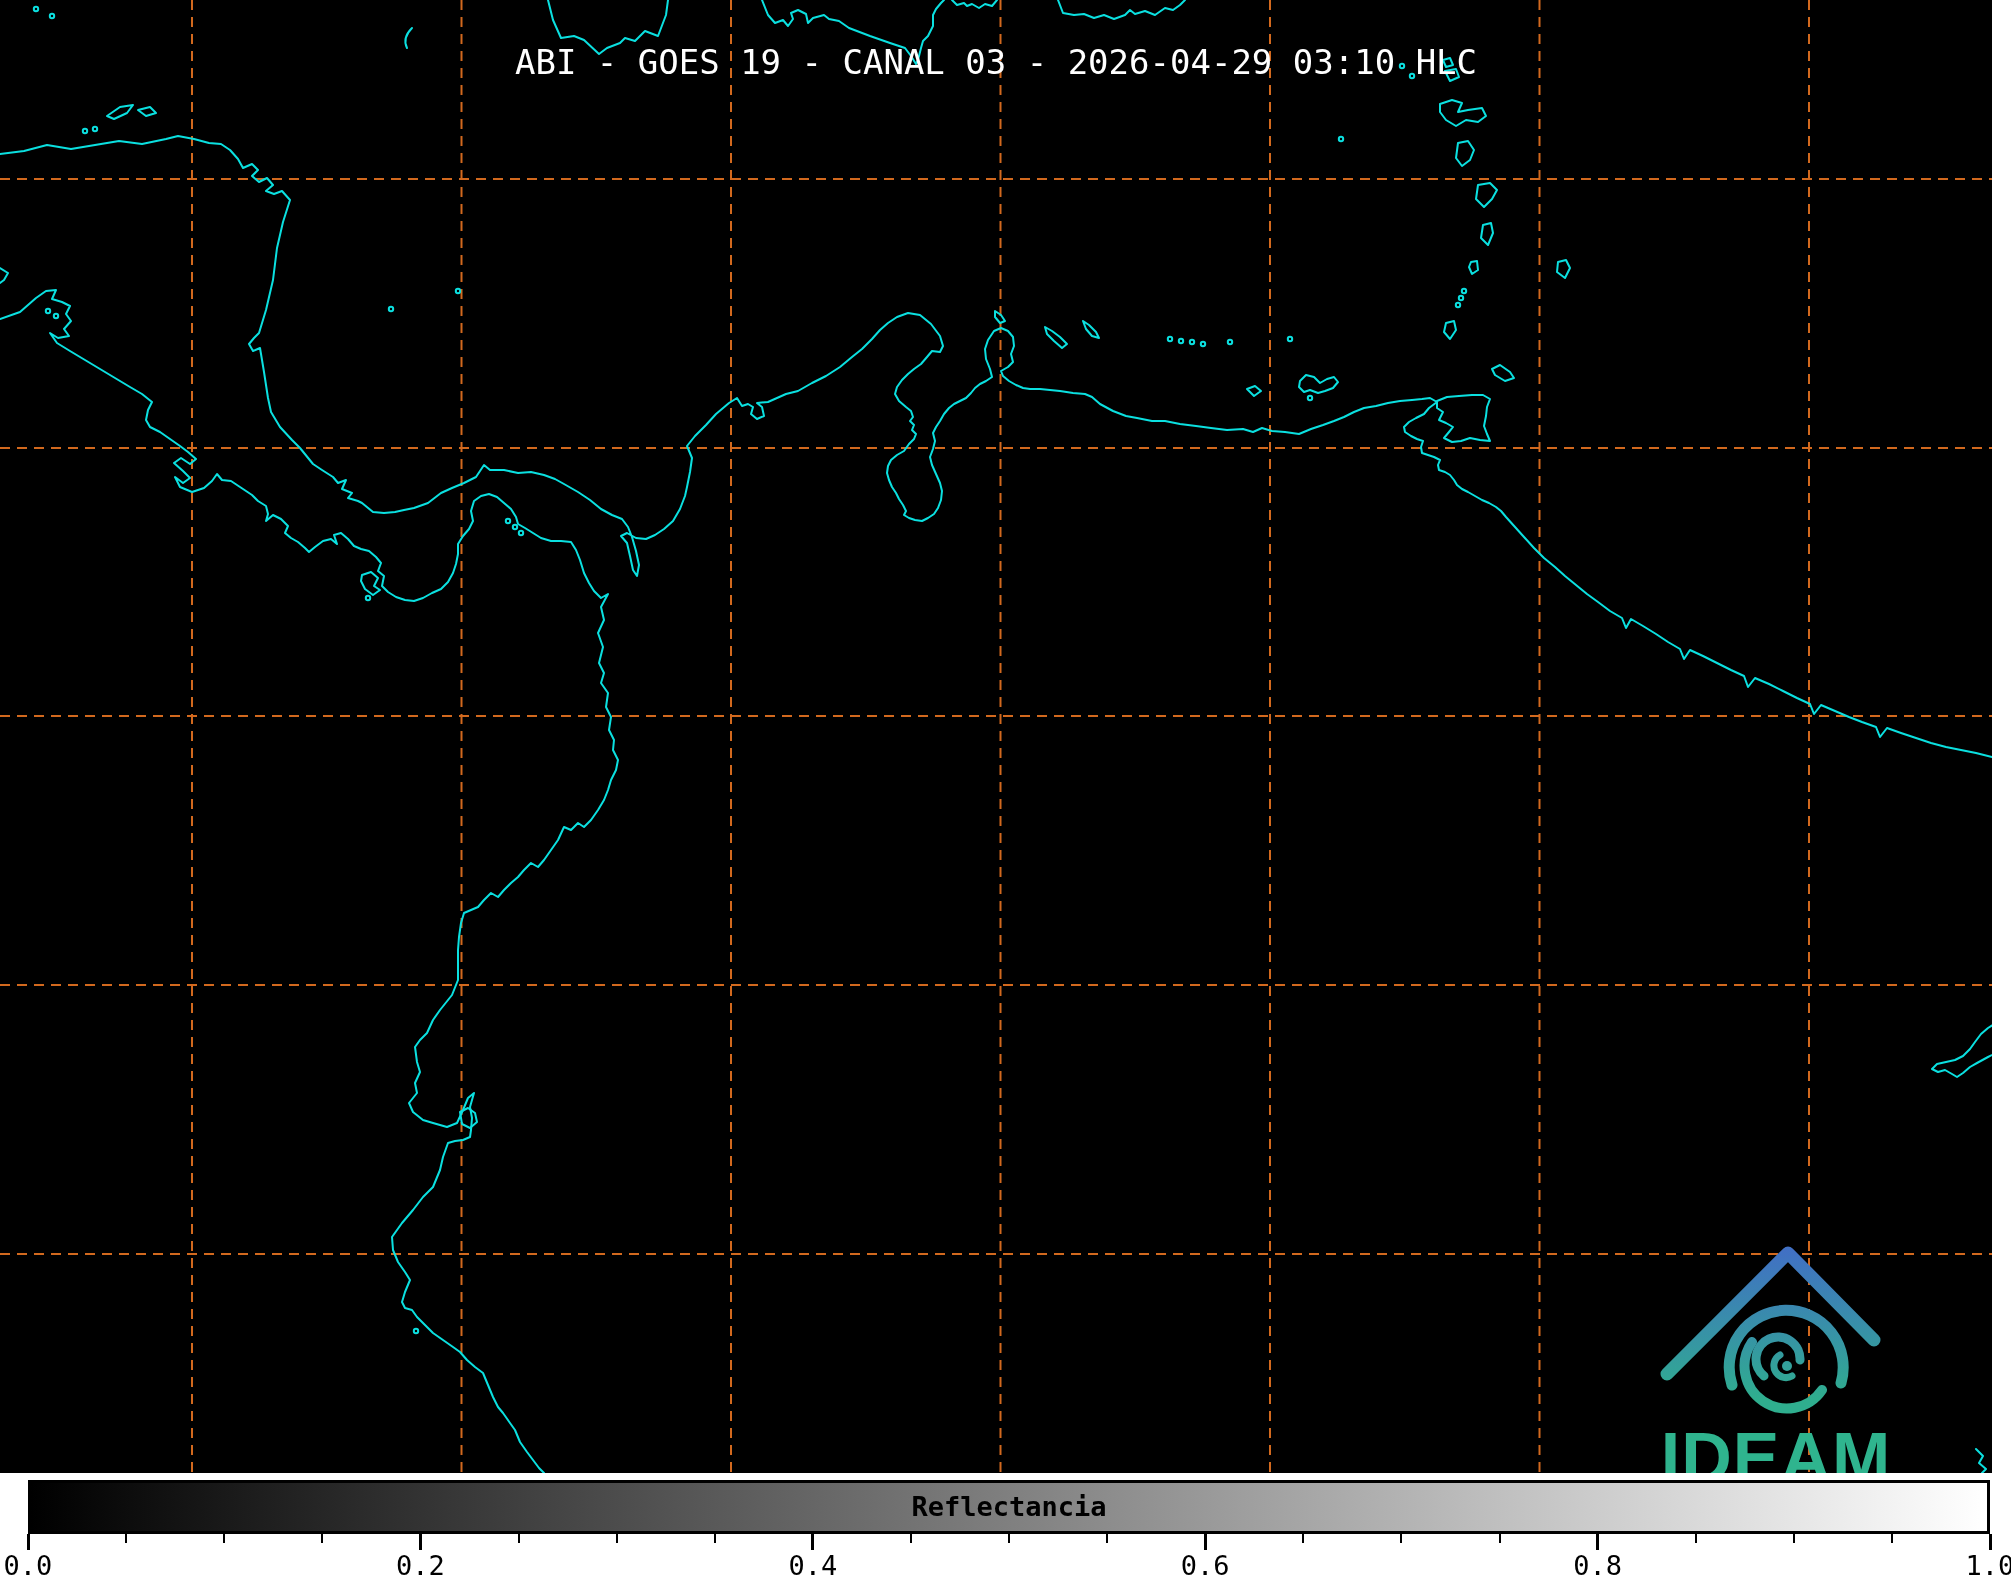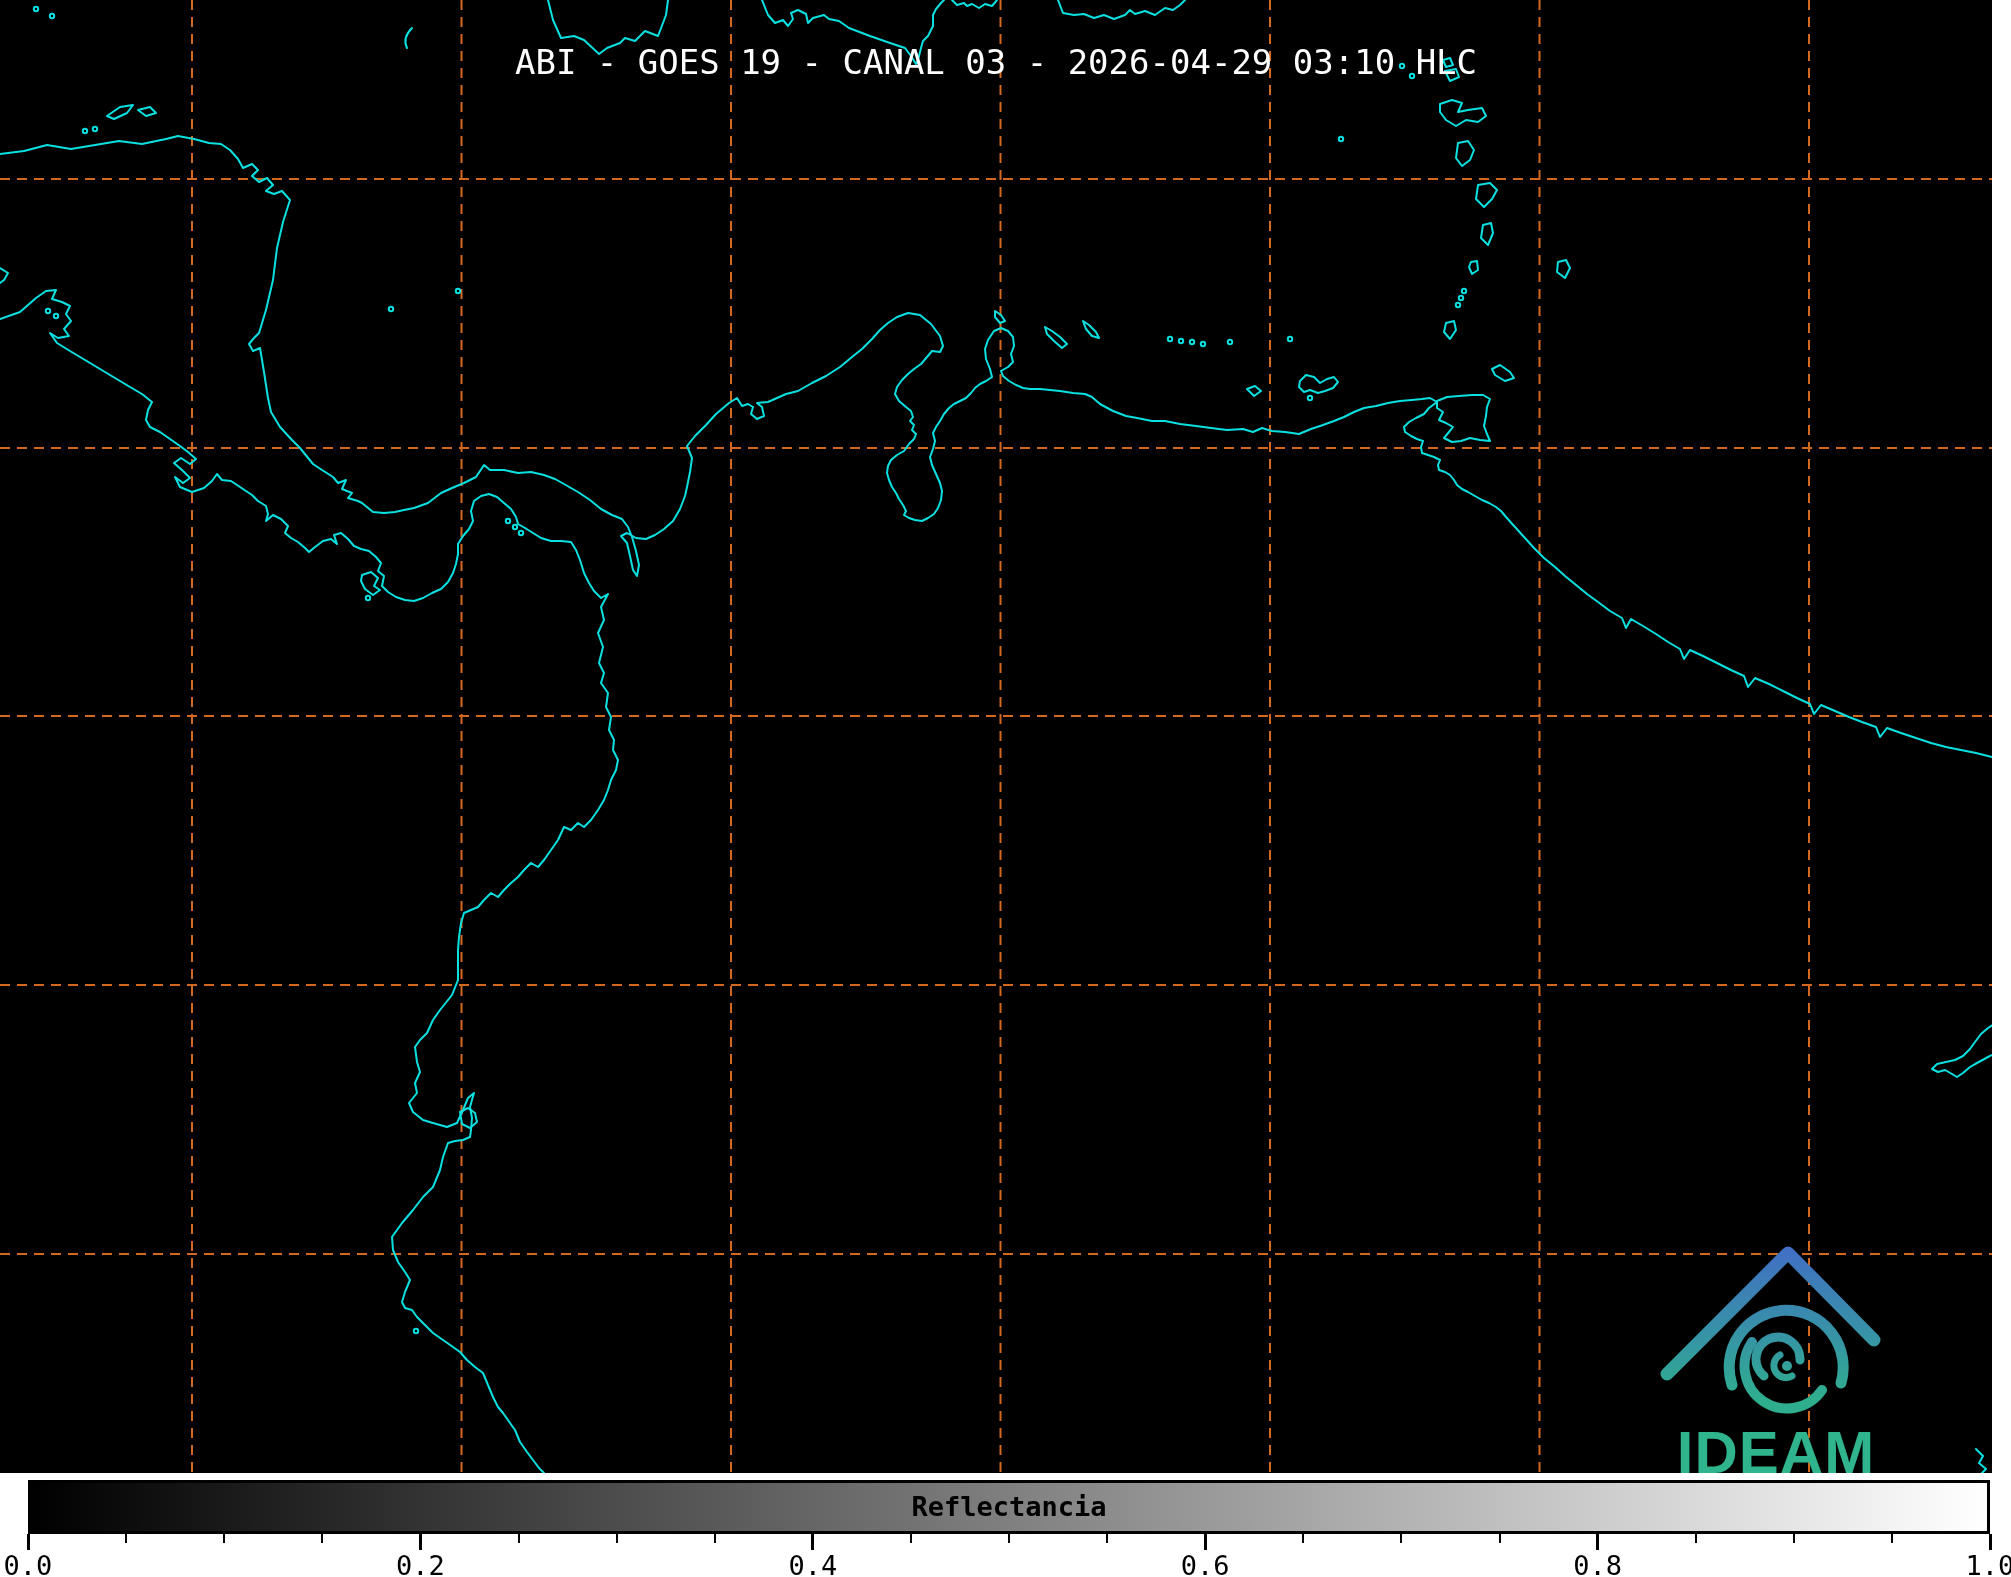--- a/index.html
+++ b/index.html
@@ -4,21 +4,21 @@
 <style>
   html,body{margin:0;padding:0;background:#fff;}
   .figure{position:relative;width:2011px;height:1577px;background:#ffffff;overflow:hidden;
           font-family:"DejaVu Sans Mono", monospace;text-align:right;}
   .map-area{position:absolute;left:0;top:0;width:1992px;height:1473px;background:#000;overflow:hidden;}
   .map-svg{position:absolute;left:0;top:0;width:100%;height:100%;display:block;}
   .map-title{position:absolute;left:996px;top:42px;transform:translateX(-50%);
              color:#ffffff;font-size:34px;font-weight:500;white-space:nowrap;letter-spacing:0px;}
   .logo-svg{position:absolute;left:1630px;top:1225px;width:280px;height:210px;overflow:visible;}
   .logo-text{position:absolute;left:1776px;top:1418px;transform:translateX(-50%);
-             font-family:"Liberation Sans", sans-serif;font-weight:bold;font-size:60px;
+             font-family:"Liberation Sans", sans-serif;font-weight:bold;font-size:70px;
              letter-spacing:1px;}
   .colorbar{position:absolute;left:28px;top:1480px;width:1962px;height:54px;box-sizing:border-box;
             border:3px solid #000;background:linear-gradient(to right,#000000,#ffffff);padding-left:36px;}
   .cb-label{position:absolute;left:50%;top:50%;transform:translate(-50%,-52%);
             font-size:27px;font-weight:bold;white-space:nowrap;}
   .cb-tick{position:absolute;top:1534px;width:3px;height:16px;background:#000;}
   .cb-tick.minor{height:9px;width:2px;}
   .cb-tick-label{position:absolute;top:1550px;transform:translateX(-50%);
                  font-size:27px;color:#000;white-space:nowrap;}
 </style>

